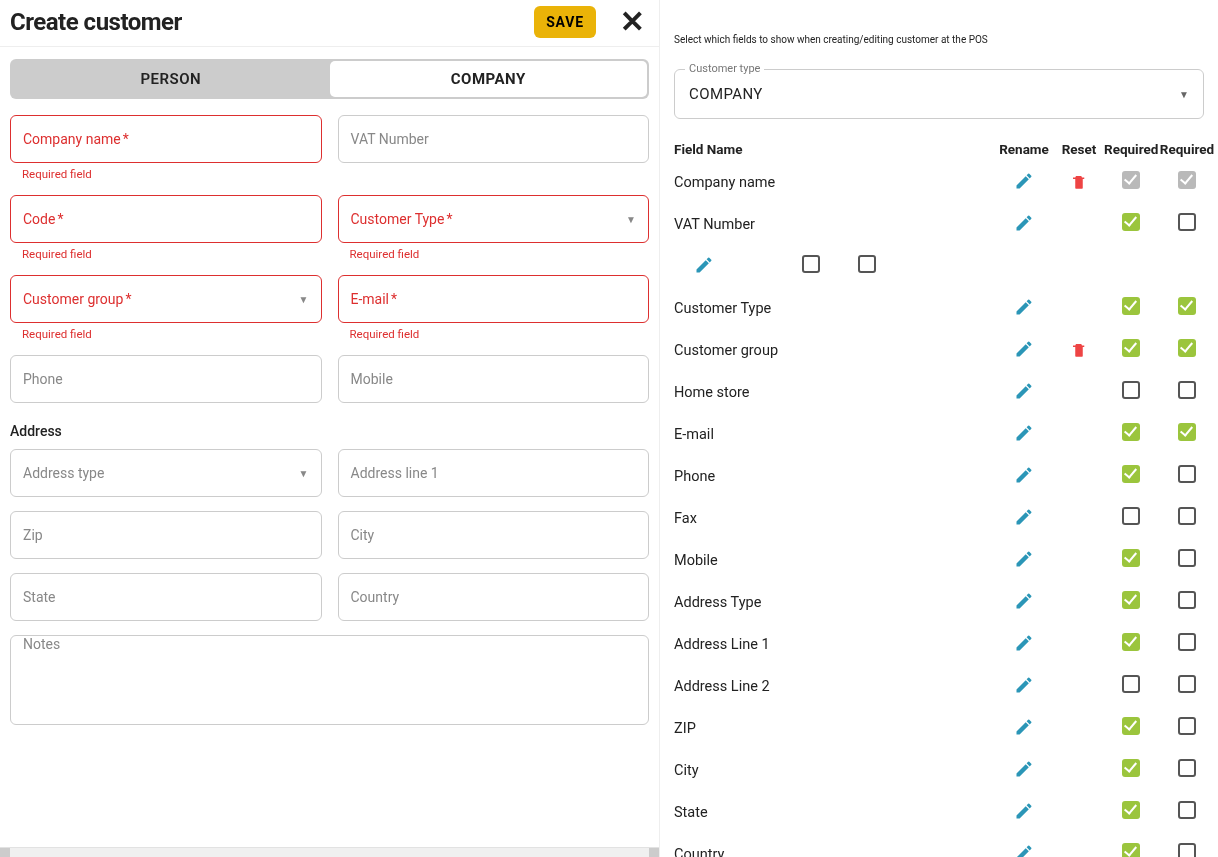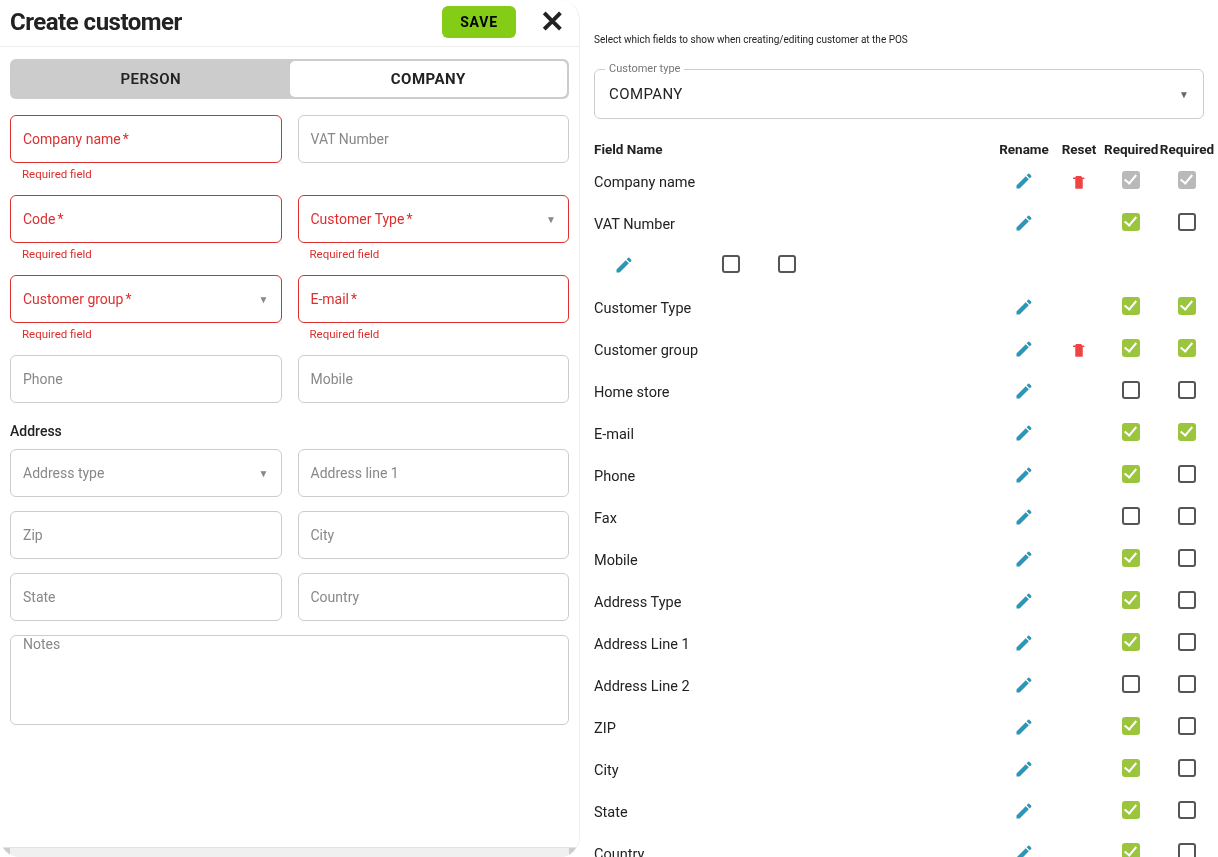--- a/index.html
+++ b/index.html
@@ -1,23 +1,23 @@
 <!DOCTYPE html>
 <html><head>
 <meta charset="utf-8">
 <style>
   * { box-sizing: border-box; margin: 0; padding: 0; font-family: -apple-system, BlinkMacSystemFont, "Segoe UI", Roboto, Arial, sans-serif; }
   body { width: 1218px; height: 857px; overflow: hidden; display: flex; background: #fff; color: #222; }
-  .left-pane { width: 580px; height: 100%; border-right: 1px solid #eee; overflow-y: auto; position: relative; border-radius: 20px; }
+  .left-pane { width: 660px; height: 100%; border-right: 1px solid #eee; overflow-y: auto; position: relative; }
   .right-pane { flex: 1; height: 100%; overflow-y: auto; padding: 10px 0 0 14px; }
 
   
   .modal-header { display: flex; align-items: center; padding: 6px 10px 8px 10px; border-bottom: 1px solid #eee; }
   .modal-title { font-size: 24px; font-weight: 700; letter-spacing: -0.5px; flex: 1; }
-  .save-btn { background: #84cc16; color: #000; border: none; border-radius: 6px; padding: 8px 18px; font-weight: 700; font-size: 14px; letter-spacing: 0.8px; cursor: pointer; margin-right: 20px; }
+  .save-btn { background: #eab308; color: #000; border: none; border-radius: 6px; padding: 8px 12px; font-weight: 700; font-size: 14px; letter-spacing: 0.8px; cursor: pointer; margin-right: 20px; }
   .close-icon { font-size: 30px; font-weight: 900; cursor: pointer; line-height: 1; padding: 0 4px; }
 
   
   .tab-bar { background: #ccc; border-radius: 6px; margin: 12px 10px 16px 10px; display: flex; height: 40px; padding: 2px; }
   .tab { flex: 1; display: flex; align-items: center; justify-content: center; font-size: 15px; font-weight: 600; letter-spacing: 0.5px; cursor: pointer; border-radius: 5px; }
   .tab.active { background: #fff; font-weight: 700; }
 
   
   .form-grid { display: grid; grid-template-columns: 1fr 1fr; gap: 14px 16px; padding: 0 10px 20px 10px; }
   .field-wrap { display: flex; flex-direction: column; }

